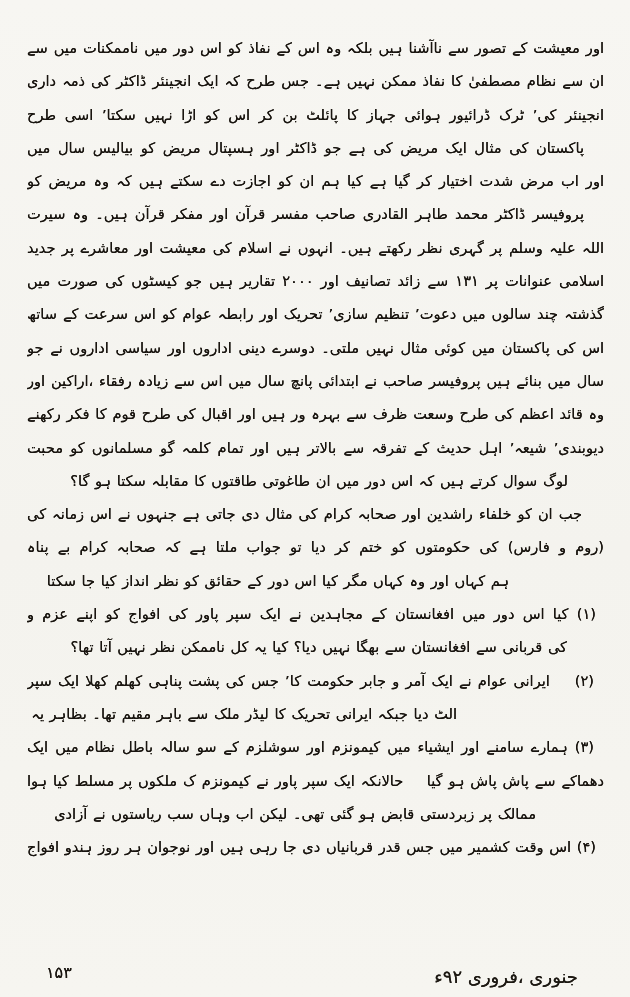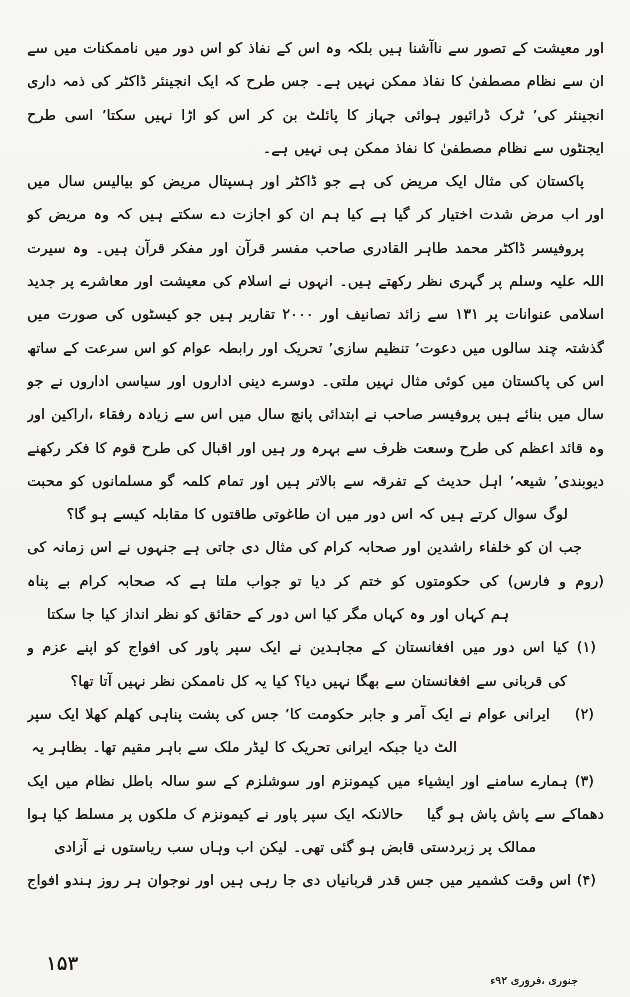--- a/index.html
+++ b/index.html
@@ -38,63 +38,62 @@
     text-align-last: justify;
   }
   .line.r {
     text-align: right;
     text-align-last: right;
   }
   .footer-issue {
     position: absolute;
     right: 52px;
     bottom: 10px;
-    font-size: 11px;
+    font-size: 18px;
     direction: rtl;
     color: #1c1812;
     text-shadow: 0 0 0.4px #241f18;
   }
   .footer-pageno {
     position: absolute;
     left: 46px;
-    bottom: 22px;
-    font-size: 20px;
+    bottom: 15px;
+    font-size: 16px;
     letter-spacing: 2px;
     direction: rtl;
     color: #18140f;
     text-shadow: 0 0 0.5px #241f18;
   }
 </style>
 </head>
 <body>
 
 <div class="page">
   <main class="content">
       <div class="para">
         <div class="line j">اور معیشت کے تصور سے ناآشنا ہیں بلکہ وہ اس کے نفاذ کو اس دور میں ناممکنات میں سے سمجھتے ہیں۔ اس لئے</div>
         <div class="line j">ان سے نظام مصطفیٰ کا نفاذ ممکن نہیں ہے۔ جس طرح کہ ایک انجینئر ڈاکٹر کی ذمہ داری نہیں نبھا سکتا اور ڈاکٹر</div>
         <div class="line j">انجینئر کی’ ٹرک ڈرائیور ہوائی جہاز کا پائلٹ بن کر اس کو اڑا نہیں سکتا’ اسی طرح طاغوتی قوتوں کے صاحب اقتدار</div>
-        <div class="line r">ایجنٹوں سے نظام مصطفیٰ کا نفاذ ممکن ہی نہیں ہے۔</div>
       </div>
       <div class="para">
         <div class="line j" style="padding-right: 20px;">پاکستان کی مثال ایک مریض کی ہے جو ڈاکٹر اور ہسپتال مریض کو بیالیس سال میں صحت یاب نہیں کر سکے</div>
         <div class="line j">اور اب مرض شدت اختیار کر گیا ہے کیا ہم ان کو اجازت دے سکتے ہیں کہ وہ مریض کو مرگ تک پہنچائیں؟ ہمیں</div>
       </div>
       <div class="para">
         <div class="line j" style="padding-right: 20px;">پروفیسر ڈاکٹر محمد طاہر القادری صاحب مفسر قرآن اور مفکر قرآن ہیں۔ وہ سیرت اور اسوۂ رسول معظم صلی</div>
         <div class="line j">اللہ علیہ وسلم پر گہری نظر رکھتے ہیں۔ انہوں نے اسلام کی معیشت اور معاشرے پر جدید تحقیقات کی ہیں۔ ان کی</div>
         <div class="line j">اسلامی عنوانات پر ۱۳۱ سے زائد تصانیف اور ۲۰۰۰ تقاریر ہیں جو کیسٹوں کی صورت میں دعوت کو پھیلا رہی ہیں۔</div>
         <div class="line j">گذشتہ چند سالوں میں دعوت’ تنظیم سازی’ تحریک اور رابطہ عوام کو اس سرعت کے ساتھ آگے بڑھایا گیا ہے کہ</div>
         <div class="line j">اس کی پاکستان میں کوئی مثال نہیں ملتی۔ دوسرے دینی اداروں اور سیاسی اداروں نے جو رفقاء اور وابستگان پچاس</div>
         <div class="line j">سال میں بنائے ہیں پروفیسر صاحب نے ابتدائی پانچ سال میں اس سے زیادہ رفقاء ،اراکین اور وابستگان بنائے ہیں۔</div>
         <div class="line j">وہ قائد اعظم کی طرح وسعت ظرف سے بہرہ ور ہیں اور اقبال کی طرح قوم کا فکر رکھنے والے ہیں۔ وہ بریلوی’</div>
         <div class="line j">دیوبندی’ شیعہ’ اہل حدیث کے تفرقہ سے بالاتر ہیں اور تمام کلمہ گو مسلمانوں کو محبت اور اتحاد کی دعوت دیتے</div>
       </div>
       <div class="para">
-        <div class="line r" style="padding-right: 36px;">لوگ سوال کرتے ہیں کہ اس دور میں ان طاغوتی طاقتوں کا مقابلہ کیسے ہو گا؟</div>
+        <div class="line r" style="padding-right: 36px;">لوگ سوال کرتے ہیں کہ اس دور میں ان طاغوتی طاقتوں کا مقابلہ سکتا ہو گا؟</div>
       </div>
       <div class="para">
         <div class="line j" style="padding-right: 22px;">جب ان کو خلفاء راشدین اور صحابہ کرام کی مثال دی جاتی ہے جنہوں نے اس زمانہ کی سپر پاور قیصر و کسریٰ</div>
         <div class="line j">(روم و فارس) کی حکومتوں کو ختم کر دیا تو جواب ملتا ہے کہ صحابہ کرام بے پناہ صلاحیتوں کے مالک “سپرمین” تھے</div>
         <div class="line r" style="padding-right: 95px;">ہم کہاں اور وہ کہاں مگر کیا اس دور کے حقائق کو نظر انداز کیا جا سکتا ہے؟</div>
       </div>
       <div class="para">
         <div class="line j" style="padding-right: 8px;">(۱) کیا اس دور میں افغانستان کے مجاہدین نے ایک سپر پاور کی افواج کو اپنے عزم و استقلال اور بارہ لاکھ مجاہدین</div>
         <div class="line r" style="padding-right: 37px;">کی قربانی سے افغانستان سے بھگا نہیں دیا؟ کیا یہ کل ناممکن نظر نہیں آتا تھا؟</div>
       </div>

